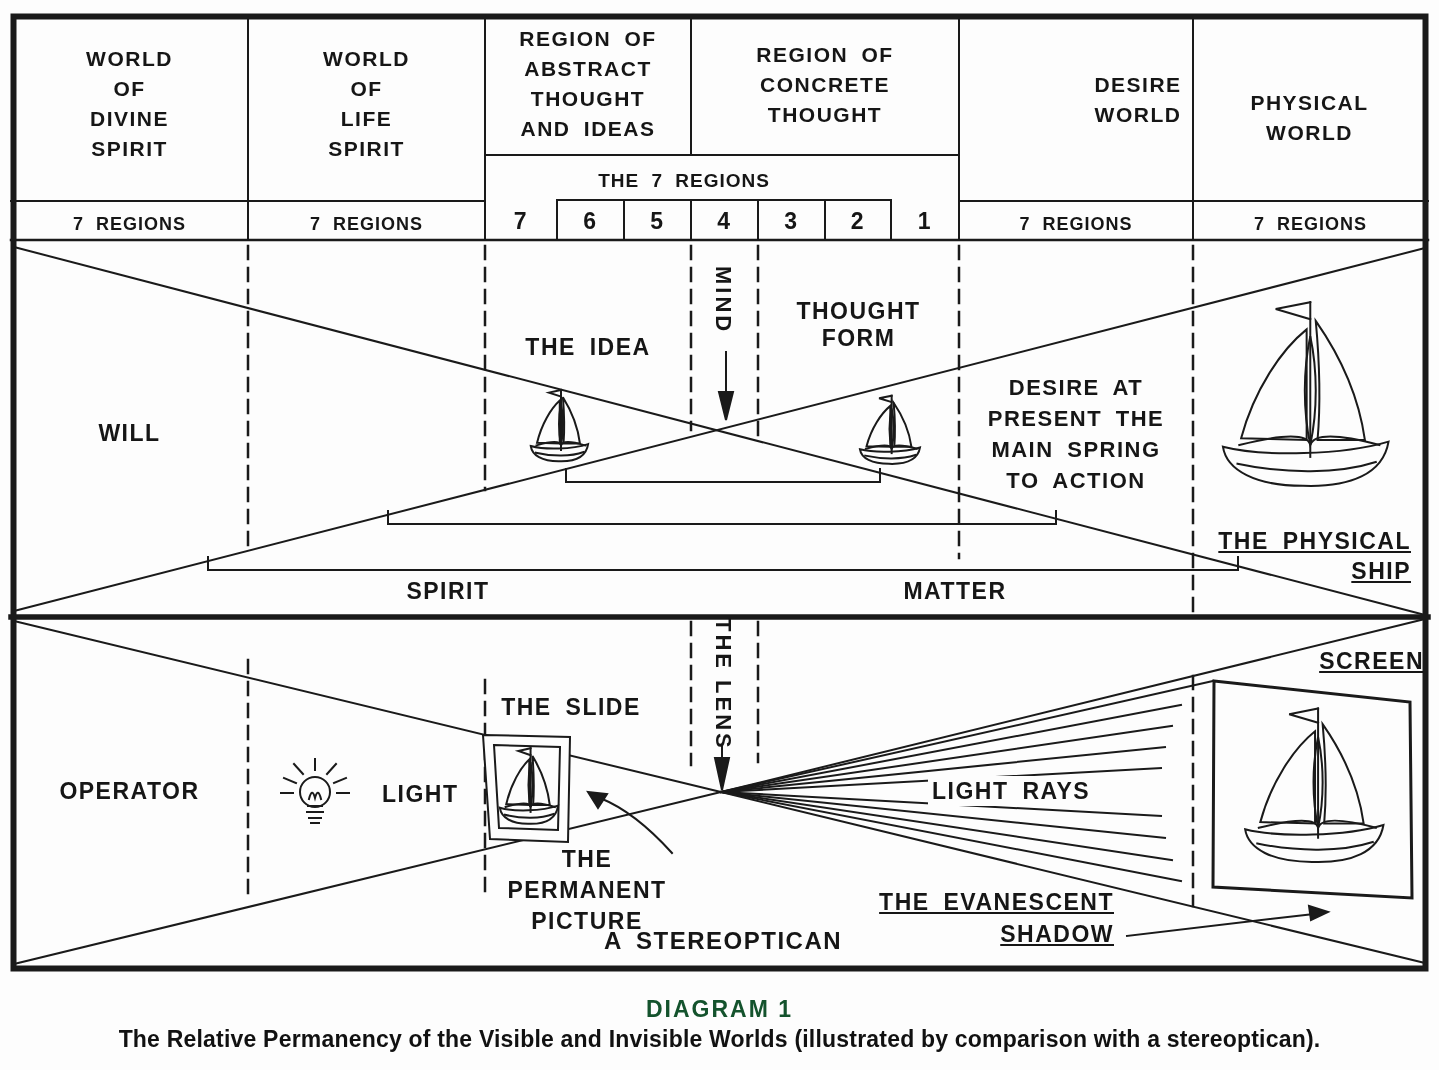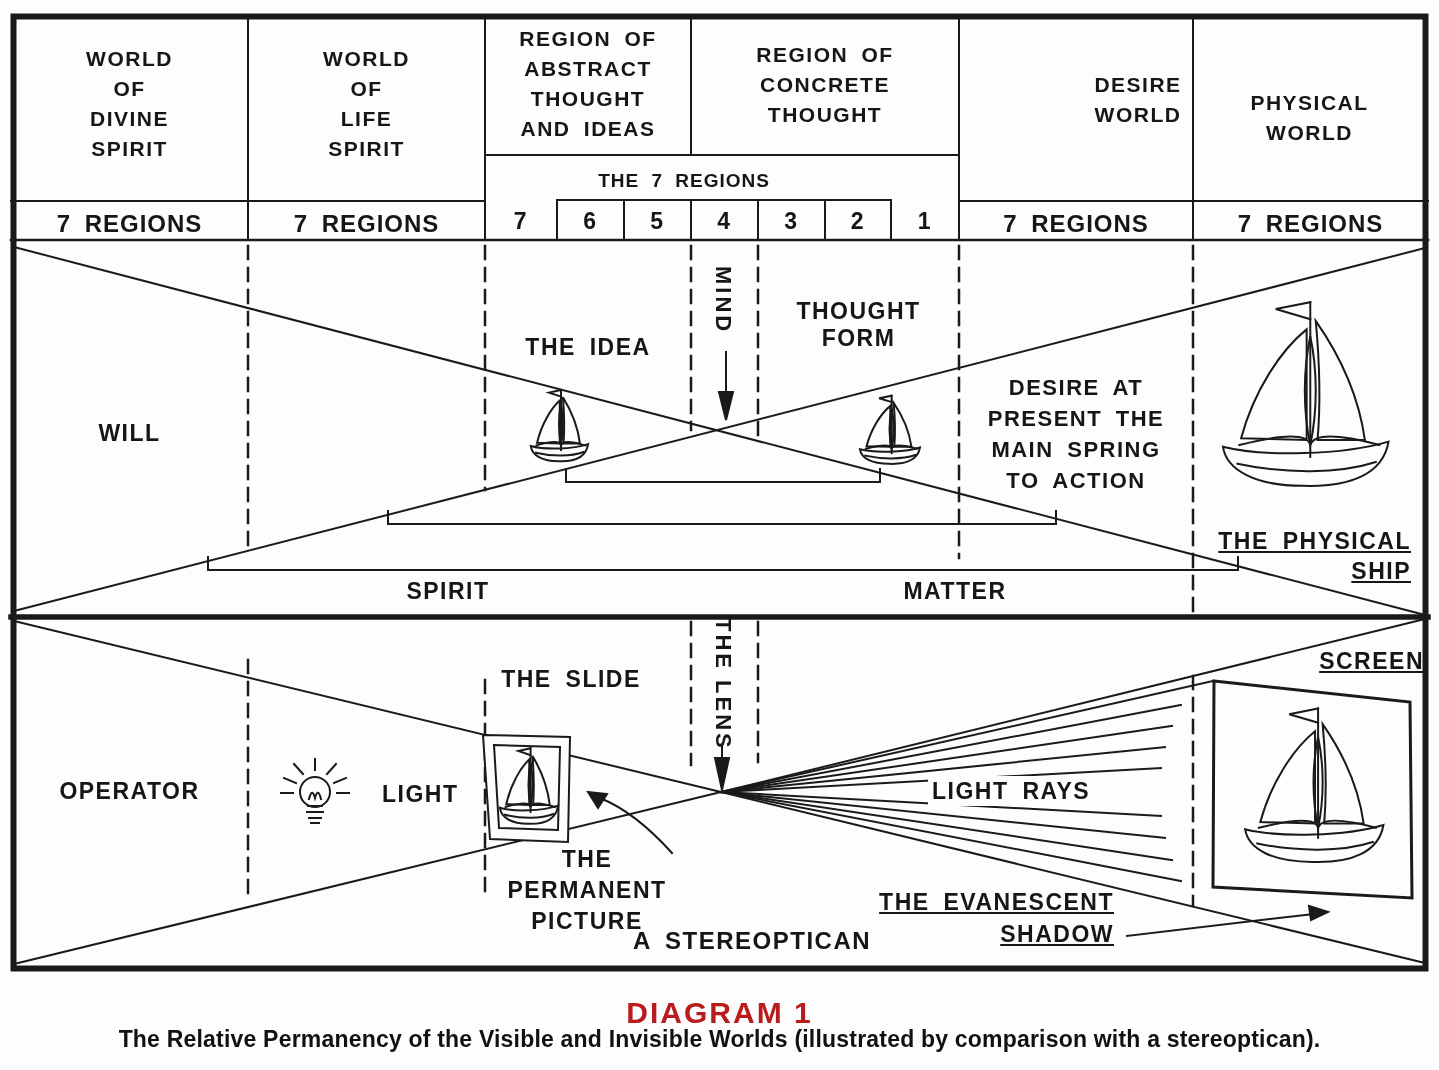--- a/index.html
+++ b/index.html
@@ -7,35 +7,35 @@
     position:relative;width:1439px;height:1070px;background:#fdfdfd;
     font-family:"Liberation Sans",sans-serif;color:#151515;overflow:hidden;
   }
   svg.art{position:absolute;left:0;top:0;width:1439px;height:1070px;}
   .lbl{
     position:absolute;font-weight:700;white-space:pre-line;
     letter-spacing:1.5px;word-spacing:6px;line-height:30px;font-size:21px;
     text-align:center;color:#161616;
   }
   .lbl.big{font-size:23px;line-height:30px;}
-  .lbl.small{font-size:24px;letter-spacing:1px;}
+  .lbl.small{font-size:18px;letter-spacing:1px;}
   .lbl.banner{font-size:19px;letter-spacing:1px;}
   .lbl.num{font-size:23px;line-height:36px;padding:0;}
   .lbl.right{text-align:right;text-decoration:underline;}
   .lbl.left{text-align:left;}
   .lbl.nowrap{white-space:nowrap;margin-left:24px;}
   .lbl.bg{background:#fdfdfd;padding:0 4px;}
   .vtext{
     position:absolute;font-weight:700;font-size:22px;letter-spacing:3px;
     white-space:nowrap;transform-origin:top left;transform:rotate(90deg);
     color:#161616;line-height:24px;
   }
   .caption-title{
     position:absolute;left:0;width:1439px;text-align:center;
-    font-weight:700;font-size:30px;letter-spacing:2px;color:#b91c1c;
+    font-weight:700;font-size:23px;letter-spacing:2px;color:#14532d;
   }
   .caption-sub{
     position:absolute;left:0;width:1439px;text-align:center;
     font-weight:700;font-size:23px;letter-spacing:0.2px;color:#111;
   }
 </style>
 </head>
 <body>
 
 <div class="canvas">
@@ -219,26 +219,26 @@
 PRESENT THE
 MAIN SPRING
 TO ACTION</div>
   <div class="lbl big right" style="left:1205px;top:526px;width:206px;">THE PHYSICAL
 SHIP</div>
   <div class="lbl big" style="left:348px;top:576px;width:200px;">SPIRIT</div>
   <div class="lbl big" style="left:855px;top:576px;width:200px;">MATTER</div>
 
   <div class="lbl big" style="left:11px;top:776px;width:237px;">OPERATOR</div>
   <div class="lbl big left nowrap" style="left:358px;top:779px;">LIGHT</div>
-  <div class="lbl big" style="left:471px;top:664px;width:200px;">THE SLIDE</div>
+  <div class="lbl big" style="left:471px;top:692px;width:200px;">THE SLIDE</div>
   <div class="vtext" style="left:735px;top:618px;">THE LENS</div>
   <div class="lbl big left nowrap bg" style="left:904px;top:776px;">LIGHT RAYS</div>
   <div class="lbl big right" style="left:1262px;top:646px;width:162px;">SCREEN</div>
   <div class="lbl big" style="left:476px;top:844px;width:222px;line-height:31px;">THE PERMANENT
 PICTURE</div>
   <div class="lbl big right" style="left:872px;top:886px;width:242px;line-height:32px;">THE EVANESCENT
 SHADOW</div>
-  <div class="lbl" style="left:602px;top:926px;width:300px;font-size:24px;">A STEREOPTICAN</div>
+  <div class="lbl" style="left:573px;top:926px;width:300px;font-size:24px;">A STEREOPTICAN</div>
 
   <div class="caption-title" style="top:996px;">DIAGRAM 1</div>
   <div class="caption-sub" style="top:1026px;">The Relative Permanency of the Visible and Invisible Worlds (illustrated by comparison with a stereoptican).</div>
 
 </div>
 
 </body></html>

